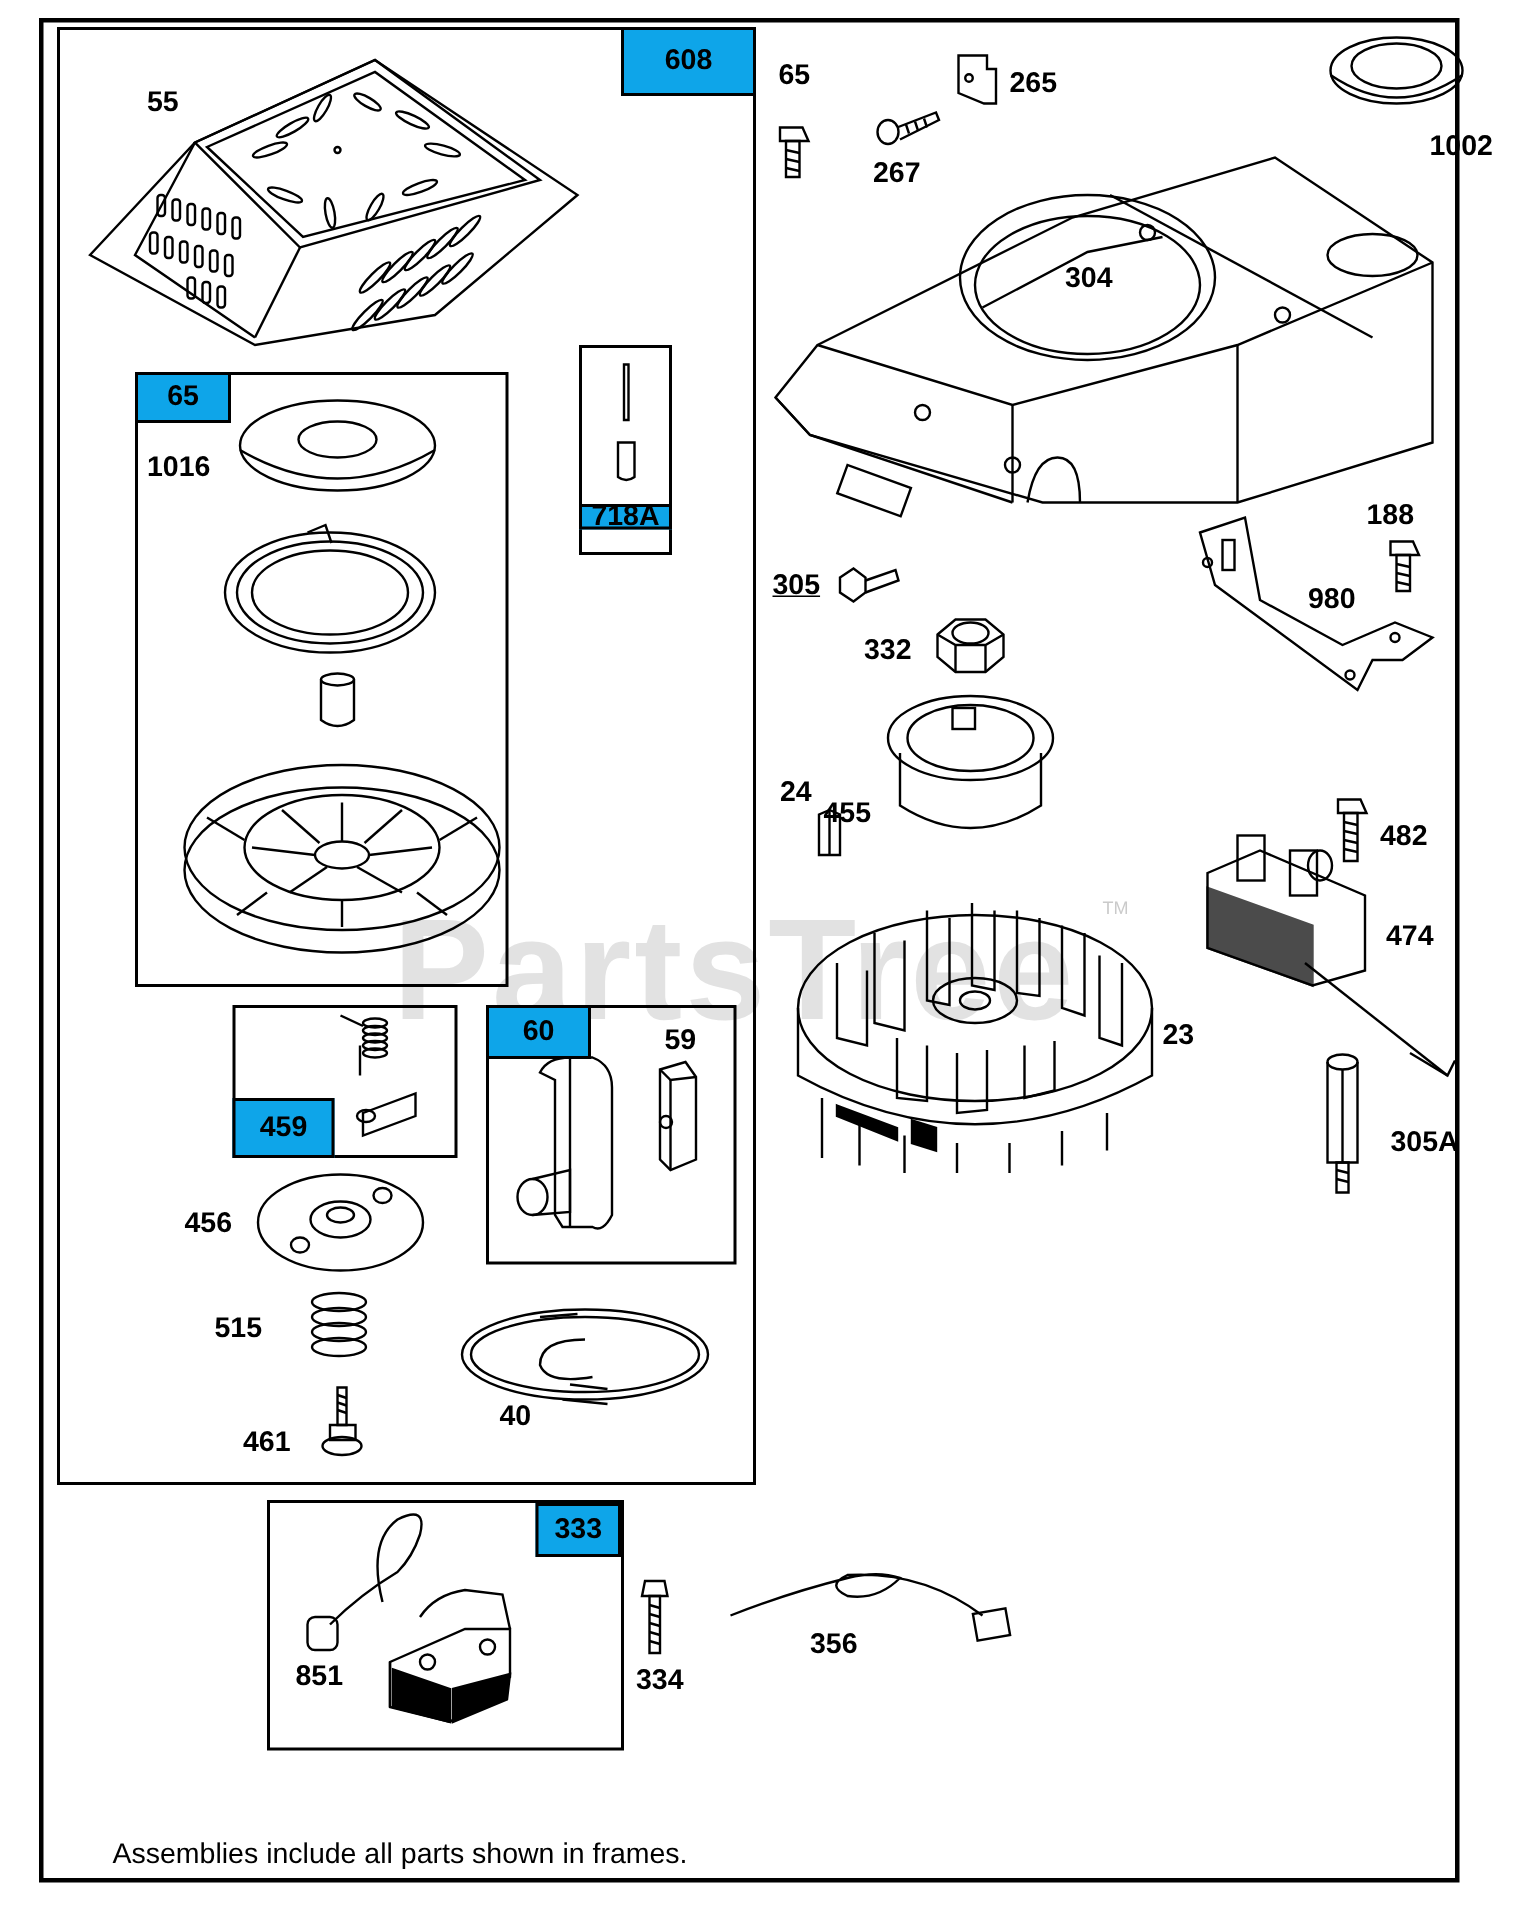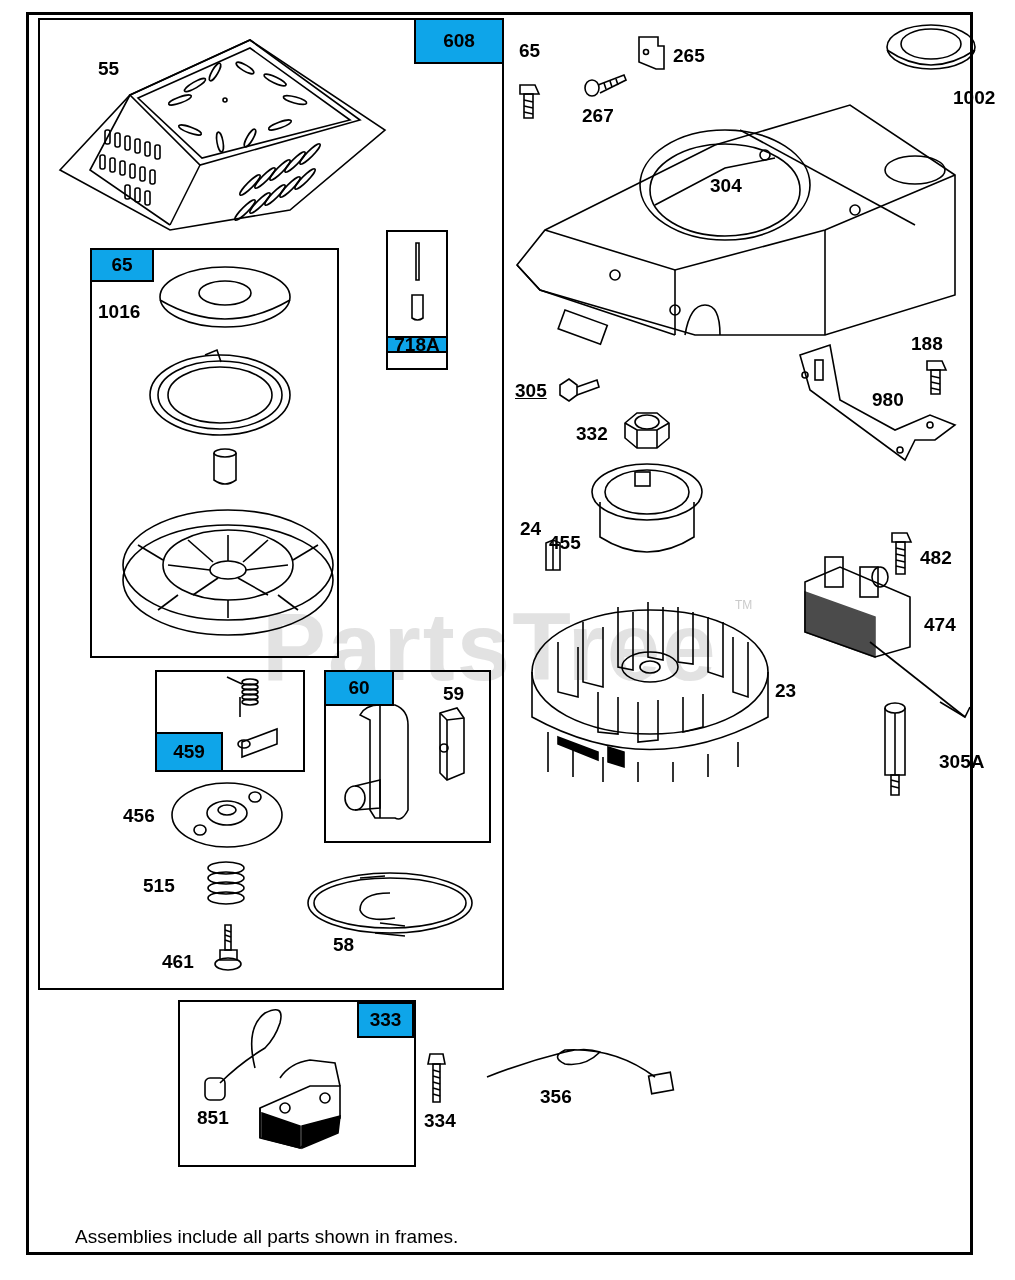--- a/index.html
+++ b/index.html
@@ -171,21 +171,21 @@
 </svg>
 
 <div class="lbl" style="left:162px;top:952px;">461</div>
 <svg class="part" style="left:212px;top:920px;" width="35" height="55" viewBox="0 0 35 55">
   <path d="M13 5 L19 5 L19 30 L13 30 Z"></path>
   <path d="M13 10 L19 12 M13 15 L19 17 M13 20 L19 22"></path>
   <path d="M8 30 L25 30 L25 40 L8 40 Z"></path>
   <ellipse cx="16" cy="44" rx="13" ry="6"></ellipse>
 </svg>
 
-<div class="lbl" style="left:333px;top:935px;">58</div>
+<div class="lbl" style="left:333px;top:935px;">40</div>
 <svg class="part" style="left:305px;top:868px;" width="170" height="75" viewBox="0 0 170 75">
   <ellipse cx="85" cy="35" rx="82" ry="30"></ellipse>
   <ellipse cx="85" cy="35" rx="76" ry="25"></ellipse>
   <path d="M85 25 Q55 25 55 42 Q60 55 90 50"></path>
   <path d="M55 10 L80 8 M75 55 L100 58 M70 65 L100 68"></path>
 </svg>
 
 <div class="frame" style="left:178px;top:1000px;width:238px;height:167px;"></div>
 <div class="tag" style="left:357px;top:1002px;width:57px;height:36px;">333</div>
 <div class="lbl" style="left:197px;top:1108px;">851</div>
@@ -334,21 +334,21 @@
 <svg class="part" style="left:800px;top:552px;" width="180" height="170" viewBox="0 0 180 170">
   <path d="M5 30 L40 15 L110 45 L110 95 L75 105 L5 80 Z"></path>
   <path class="fill" d="M5 40 L75 65 L75 105 L5 80 Z" style="opacity:0.7"></path>
   <rect x="25" y="5" width="18" height="30"></rect>
   <rect x="60" y="15" width="18" height="30"></rect>
   <ellipse cx="80" cy="25" rx="8" ry="10"></ellipse>
   <path d="M70 90 L165 165"></path>
   <path d="M140 150 L165 165 L170 155"></path>
 </svg>
 
-<div class="lbl" style="left:927px;top:752px;margin-left:12px;">305A</div>
+<div class="lbl" style="left:927px;top:752px;">305A</div>
 <svg class="part" style="left:883px;top:700px;" width="30" height="100" viewBox="0 0 30 100">
   <ellipse cx="12" cy="8" rx="10" ry="5"></ellipse>
   <path d="M2 8 L2 75 L22 75 L22 8"></path>
   <path d="M12 13 L12 75"></path>
   <path d="M8 75 L16 75 L16 95 L8 95 Z"></path>
   <path d="M8 80 L16 82 M8 86 L16 88"></path>
 </svg>
 
 <div class="note">Assemblies include all parts shown in frames.</div>
 

